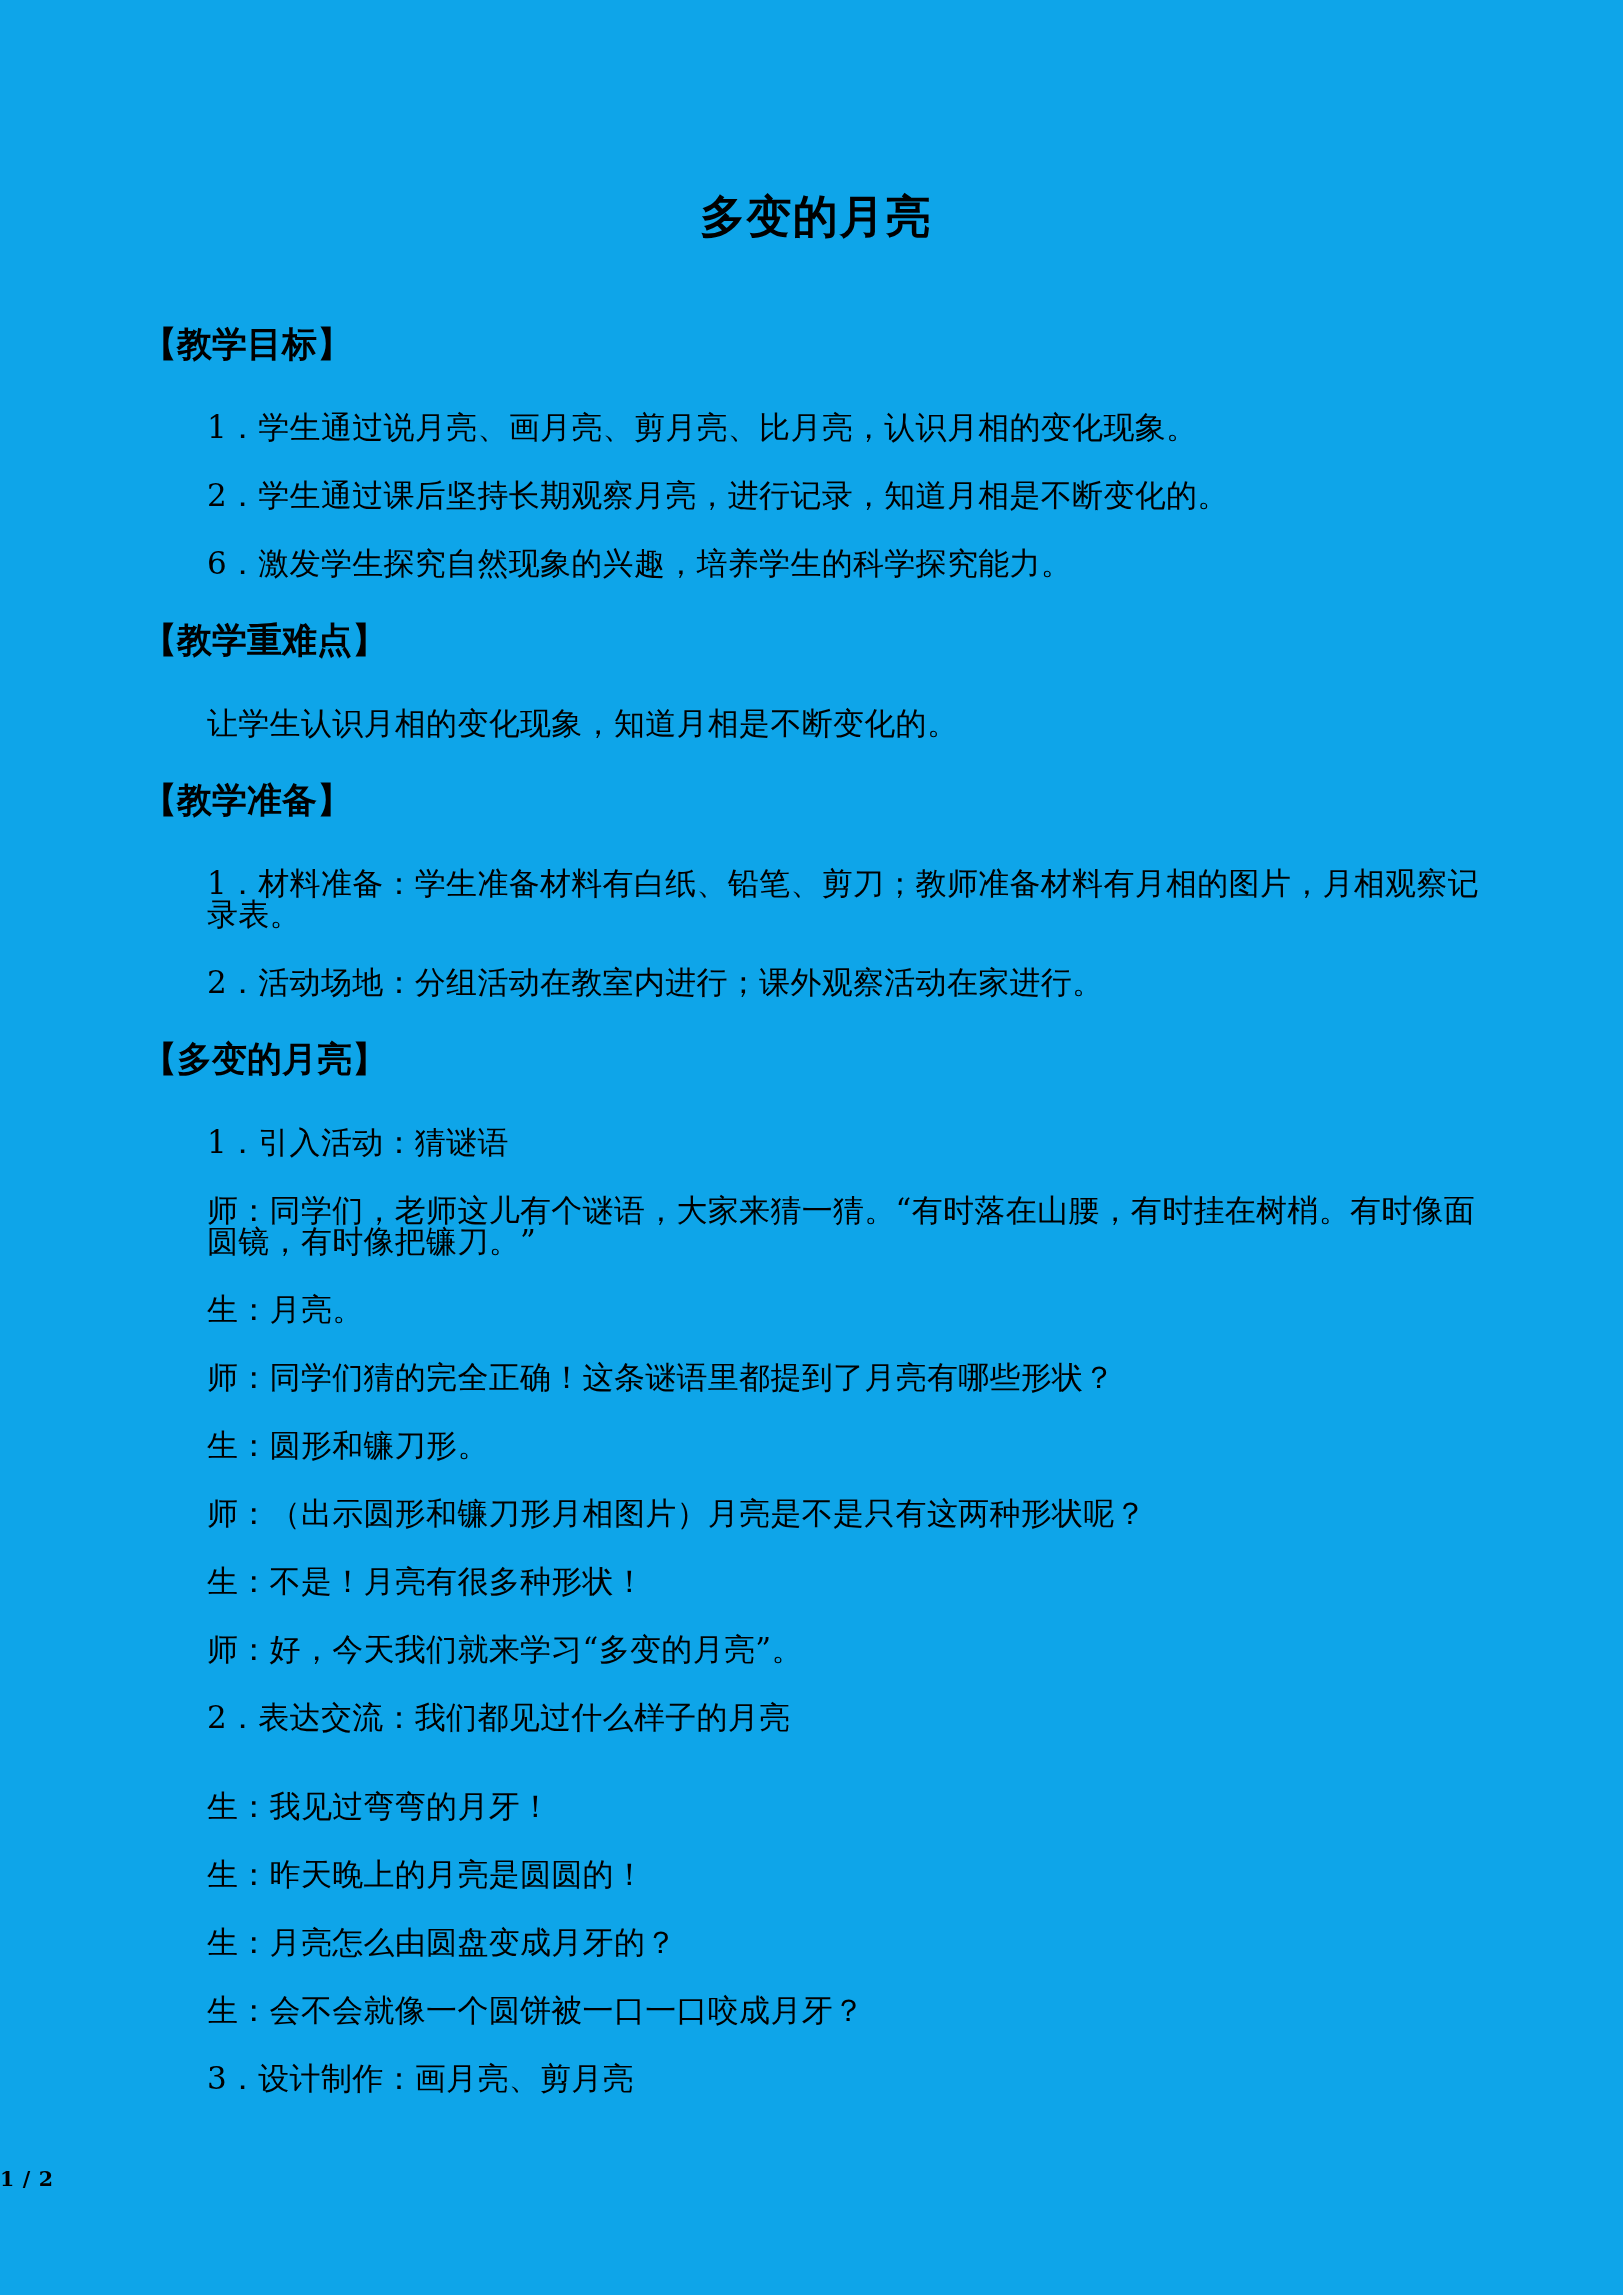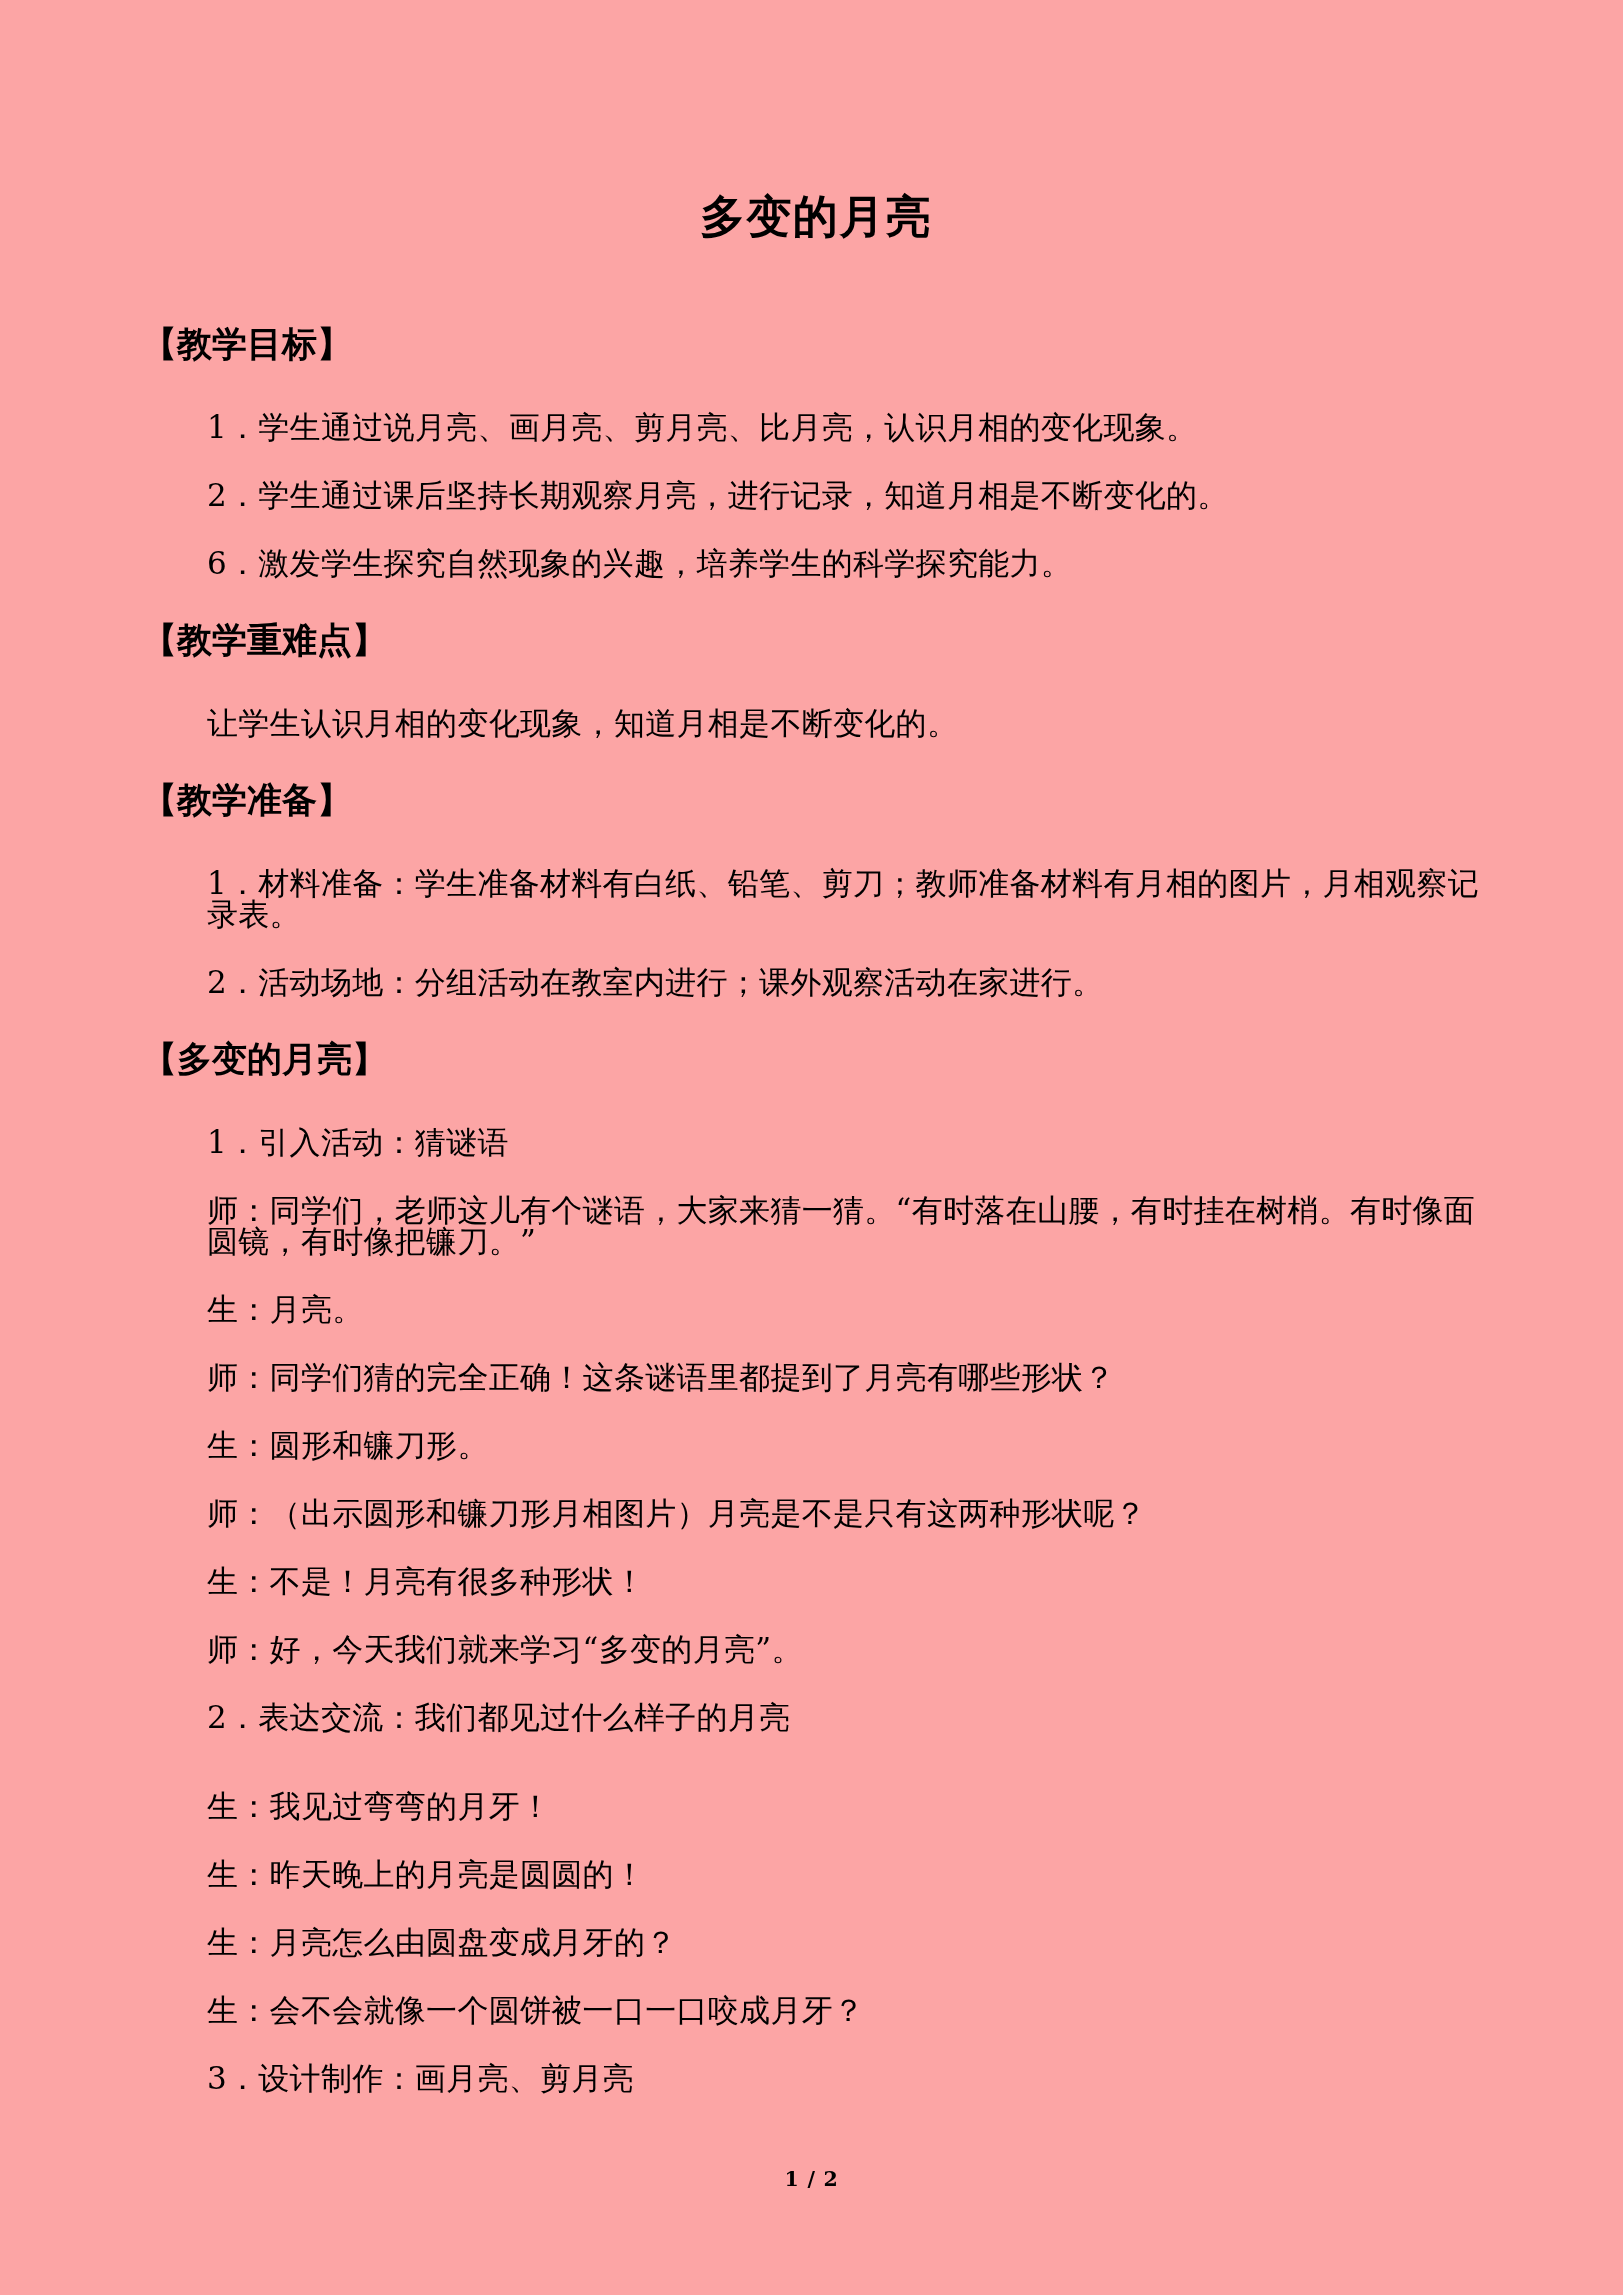--- a/index.html
+++ b/index.html
@@ -8,21 +8,21 @@
     background: #ffffff;
   }
   body {
     font-family: "DejaVu Serif", "Liberation Serif", serif;
     color: #000000;
   }
   .page {
     position: relative;
     width: 1623px;
     height: 2295px;
-    background: #fca5a5;
+    background: #0ea5e9;
     box-sizing: border-box;
     padding: 0;
     overflow: hidden;
   }
   .content {
     position: absolute;
     left: 134px;
     top: 0;
     width: 1364px;
   }
@@ -67,21 +67,21 @@
   .sp-head-to-body { height: 35px; }
   .sp-body-to-head { height: 27px; }
   .line-gap { height: 21px; }
 
   
   .footer {
     position: absolute;
     left: 0;
     right: 0;
     top: 2167px;
-    text-align: center;
+    text-align: left;
     font-size: 20.5px;
     font-weight: 700;
     font-family: "DejaVu Serif", "Liberation Serif", serif;
     letter-spacing: 0.7px;
   }
 </style>
 </head>
 <body>
 
 <div class="page">

